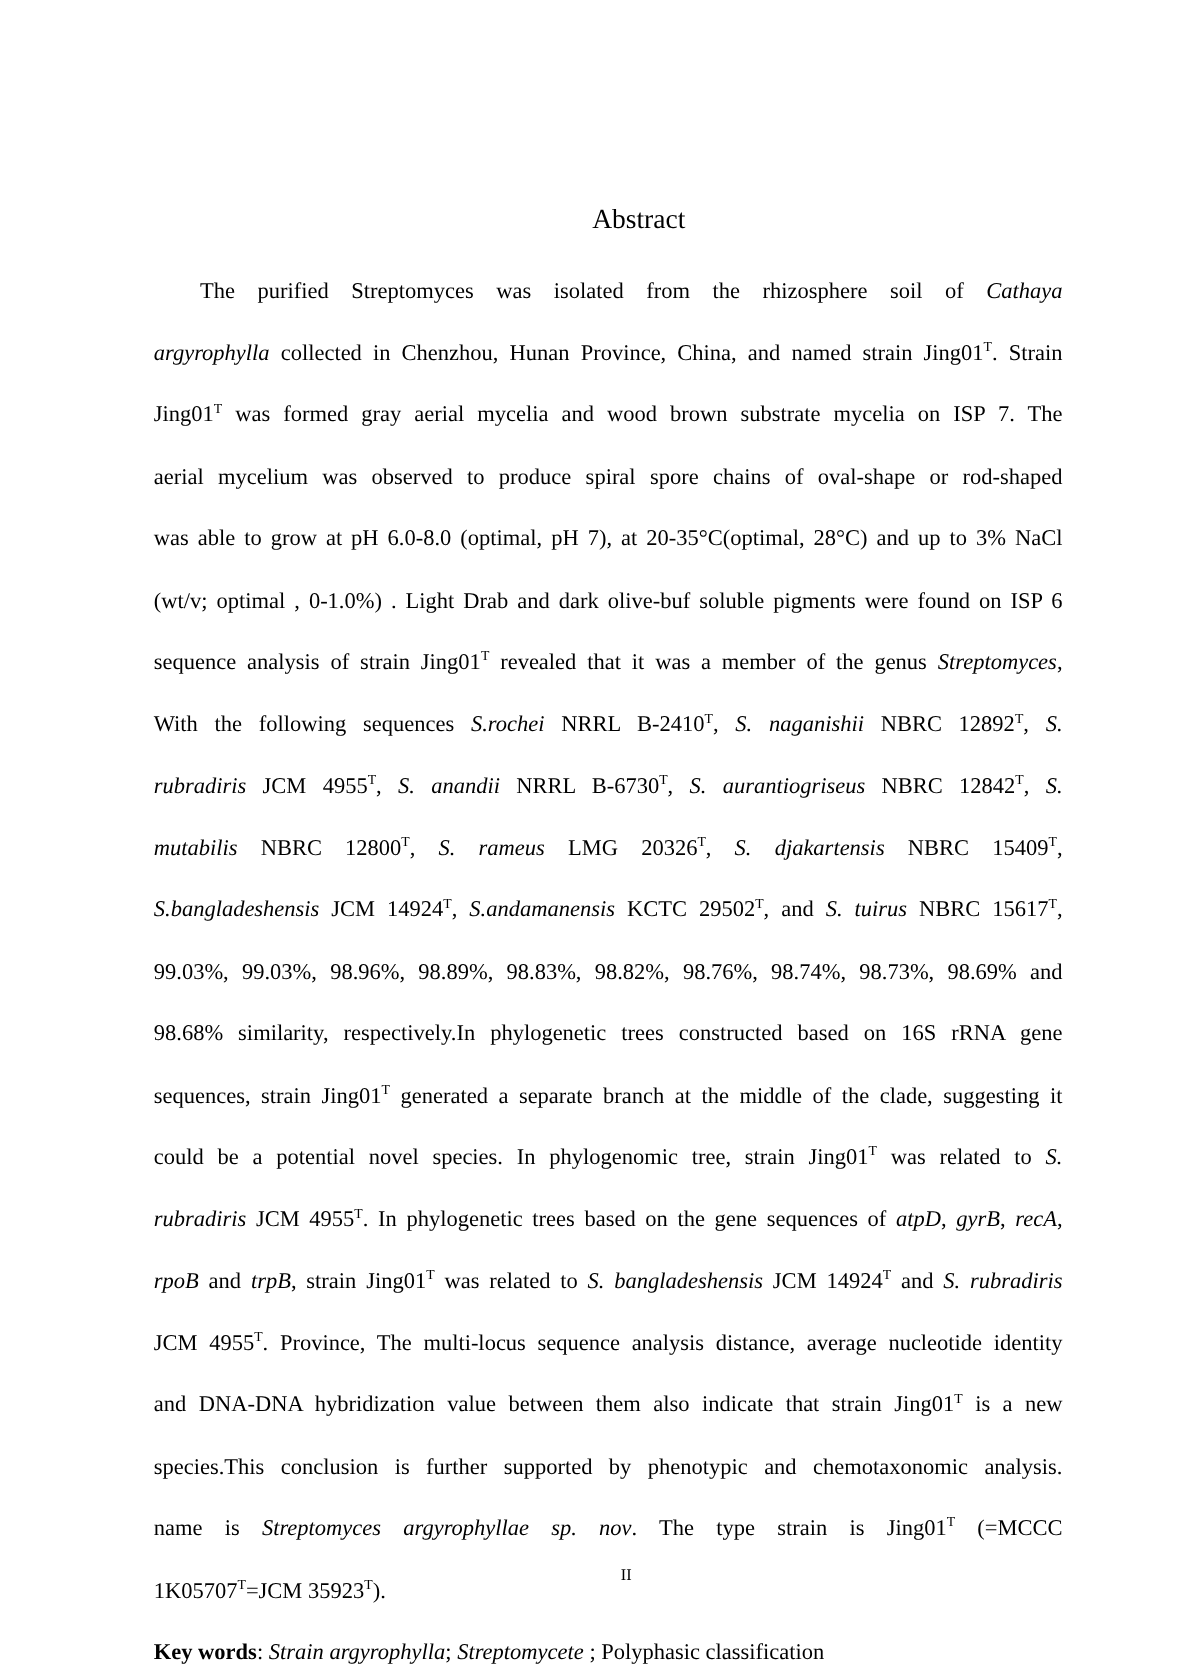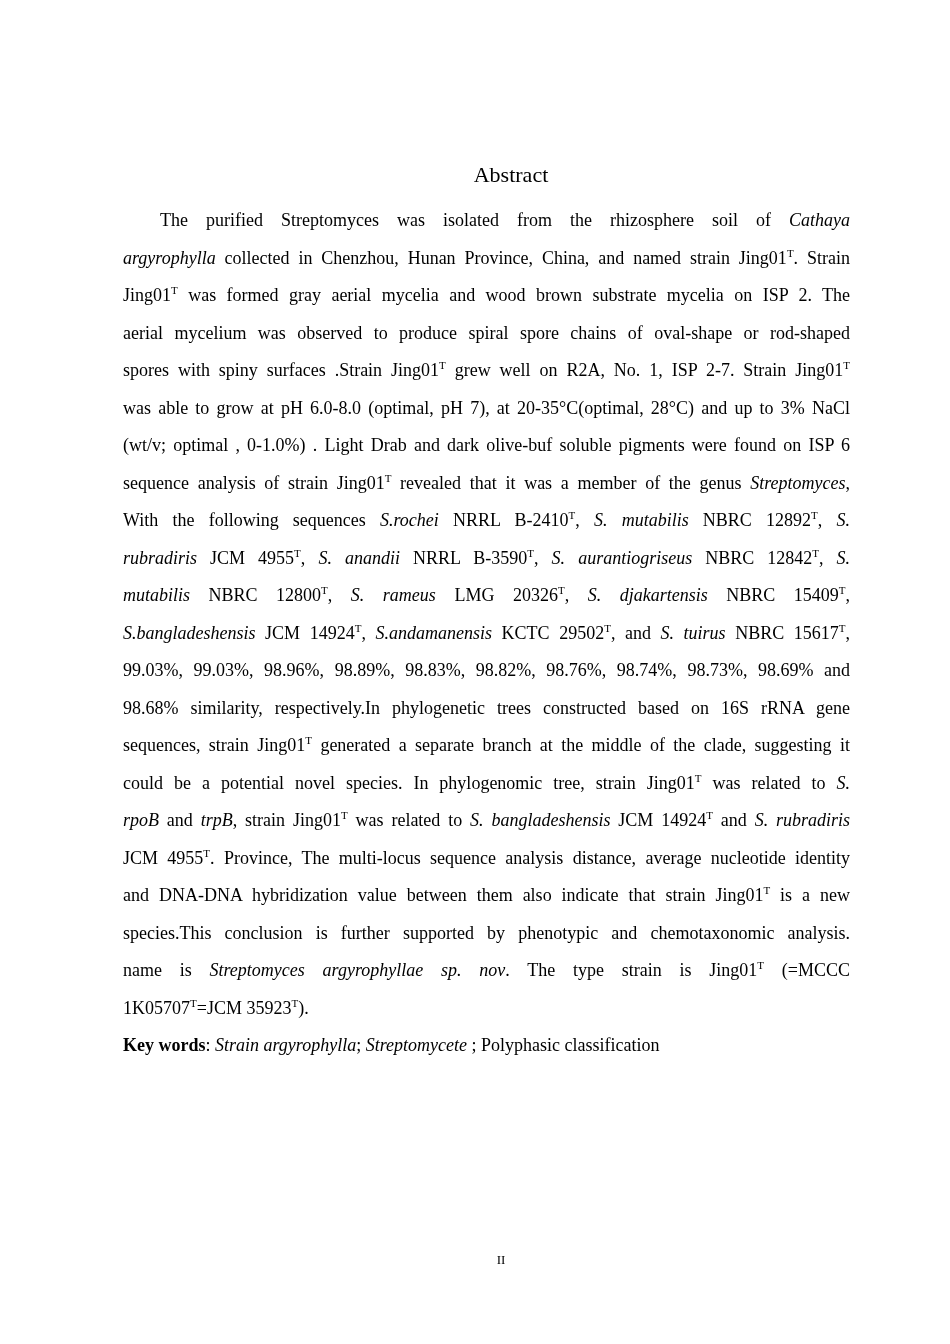--- a/index.html
+++ b/index.html
@@ -2,51 +2,51 @@
 <html><head>
 <meta charset="utf-8">
 <style>
   html, body { margin: 0; padding: 0; background: #ffffff; }
   body { width: 950px; height: 1344px; position: relative; overflow: hidden;
          font-family: "Liberation Serif", serif; color: #000; }
   .title { position: absolute; top: 162px; left: 0; width: 1022px; text-align: center;
            font-size: 22px; }
   .body-text { position: absolute; left: 123px; width: 727px; top: 204px; }
   .line { height: 37.5px; line-height: 33px; font-size: 18px; white-space: nowrap;
-          text-align: justify; text-align-last: justify; }
+          text-align: justify; text-align-last: justify; margin-top: 12px; }
   .line.last { text-align-last: left; }
   .line.indent { padding-left: 37px; }
   .i { font-style: italic; }
   .b { font-weight: bold; }
   .sup { font-size: 11px; vertical-align: 7px; line-height: 0; }
   .page-num { position: absolute; top: 1252px; left: 0; width: 1002px; text-align: center;
               font-size: 13px; }
 </style>
 </head>
 <body>
 
 <div>
   <div class="title">Abstract</div>
   <div class="body-text" id="body-text">
       <div class="line indent"><span>The purified Streptomyces was isolated from the rhizosphere soil of </span><span class="i">Cathaya</span></div>
       <div class="line"><span class="i">argyrophylla</span><span> collected in Chenzhou, Hunan Province, China, and named strain Jing01</span><span class="sup">T</span><span>. Strain</span></div>
-      <div class="line"><span>Jing01</span><span class="sup">T</span><span> was formed gray aerial mycelia and wood brown substrate mycelia on ISP 2. The</span></div>
+      <div class="line"><span>Jing01</span><span class="sup">T</span><span> was formed gray aerial mycelia and wood brown substrate mycelia on ISP 7. The</span></div>
       <div class="line"><span>aerial mycelium was observed to produce spiral spore chains of oval-shape or rod-shaped</span></div>
-      <div class="line"><span>spores with spiny surfaces .Strain Jing01</span><span class="sup">T</span><span> grew well on R2A, No. 1, ISP 2-7. Strain Jing01</span><span class="sup">T</span></div>
       <div class="line"><span>was able to grow at pH 6.0-8.0 (optimal, pH 7), at 20-35°C(optimal, 28°C) and up to 3% NaCl</span></div>
       <div class="line"><span>(wt/v; optimal , 0-1.0%) . Light Drab and dark olive-buf soluble pigments were found on ISP 6</span></div>
       <div class="line"><span>sequence analysis of strain Jing01</span><span class="sup">T</span><span> revealed that it was a member of the genus </span><span class="i">Streptomyces</span><span>,</span></div>
-      <div class="line"><span>With the following sequences </span><span class="i">S.rochei</span><span> NRRL B-2410</span><span class="sup">T</span><span>, </span><span class="i">S. mutabilis</span><span> NBRC 12892</span><span class="sup">T</span><span>, </span><span class="i">S.</span></div>
-      <div class="line"><span class="i">rubradiris</span><span> JCM 4955</span><span class="sup">T</span><span>, </span><span class="i">S. anandii</span><span> NRRL B-3590</span><span class="sup">T</span><span>, </span><span class="i">S. aurantiogriseus</span><span> NBRC 12842</span><span class="sup">T</span><span>, </span><span class="i">S.</span></div>
+      <div class="line"><span>With the following sequences </span><span class="i">S.rochei</span><span> NRRL B-2410</span><span class="sup">T</span><span>, </span><span class="i">S. naganishii</span><span> NBRC 12892</span><span class="sup">T</span><span>, </span><span class="i">S.</span></div>
+      <div class="line"><span class="i">rubradiris</span><span> JCM 4955</span><span class="sup">T</span><span>, </span><span class="i">S. anandii</span><span> NRRL B-6730</span><span class="sup">T</span><span>, </span><span class="i">S. aurantiogriseus</span><span> NBRC 12842</span><span class="sup">T</span><span>, </span><span class="i">S.</span></div>
       <div class="line"><span class="i">mutabilis</span><span> NBRC 12800</span><span class="sup">T</span><span>, </span><span class="i">S. rameus</span><span> LMG 20326</span><span class="sup">T</span><span>, </span><span class="i">S. djakartensis</span><span> NBRC 15409</span><span class="sup">T</span><span>,</span></div>
       <div class="line"><span class="i">S.bangladeshensis</span><span> JCM 14924</span><span class="sup">T</span><span>, </span><span class="i">S.andamanensis</span><span> KCTC 29502</span><span class="sup">T</span><span>, and </span><span class="i">S. tuirus</span><span> NBRC 15617</span><span class="sup">T</span><span>,</span></div>
       <div class="line"><span>99.03%, 99.03%, 98.96%, 98.89%, 98.83%, 98.82%, 98.76%, 98.74%, 98.73%, 98.69% and</span></div>
       <div class="line"><span>98.68% similarity, respectively.In phylogenetic trees constructed based on 16S rRNA gene</span></div>
       <div class="line"><span>sequences, strain Jing01</span><span class="sup">T</span><span> generated a separate branch at the middle of the clade, suggesting it</span></div>
       <div class="line"><span>could be a potential novel species. In phylogenomic tree, strain Jing01</span><span class="sup">T</span><span> was related to </span><span class="i">S.</span></div>
+      <div class="line"><span class="i">rubradiris</span><span> JCM 4955</span><span class="sup">T</span><span>. In phylogenetic trees based on the gene sequences of </span><span class="i">atpD</span><span>, </span><span class="i">gyrB</span><span>, </span><span class="i">recA</span><span>,</span></div>
       <div class="line"><span class="i">rpoB</span><span> and </span><span class="i">trpB</span><span>, strain Jing01</span><span class="sup">T</span><span> was related to </span><span class="i">S. bangladeshensis</span><span> JCM 14924</span><span class="sup">T</span><span> and </span><span class="i">S. rubradiris</span></div>
       <div class="line"><span>JCM 4955</span><span class="sup">T</span><span>. Province, The multi-locus sequence analysis distance, average nucleotide identity</span></div>
       <div class="line"><span>and DNA-DNA hybridization value between them also indicate that strain Jing01</span><span class="sup">T</span><span> is a new</span></div>
       <div class="line"><span>species.This conclusion is further supported by phenotypic and chemotaxonomic analysis.</span></div>
       <div class="line"><span>name is </span><span class="i">Streptomyces argyrophyllae sp. nov</span><span>. The type strain is Jing01</span><span class="sup">T</span><span> (=MCCC</span></div>
       <div class="line last"><span>1K05707</span><span class="sup">T</span><span>=JCM 35923</span><span class="sup">T</span><span>).</span></div>
       <div class="line last"><span class="b">Key words</span><span>: </span><span class="i">Strain argyrophylla</span><span>; </span><span class="i">Streptomycete</span><span> ; Polyphasic classification</span></div>
     </div>
   <div class="page-num">II</div>
 </div>

